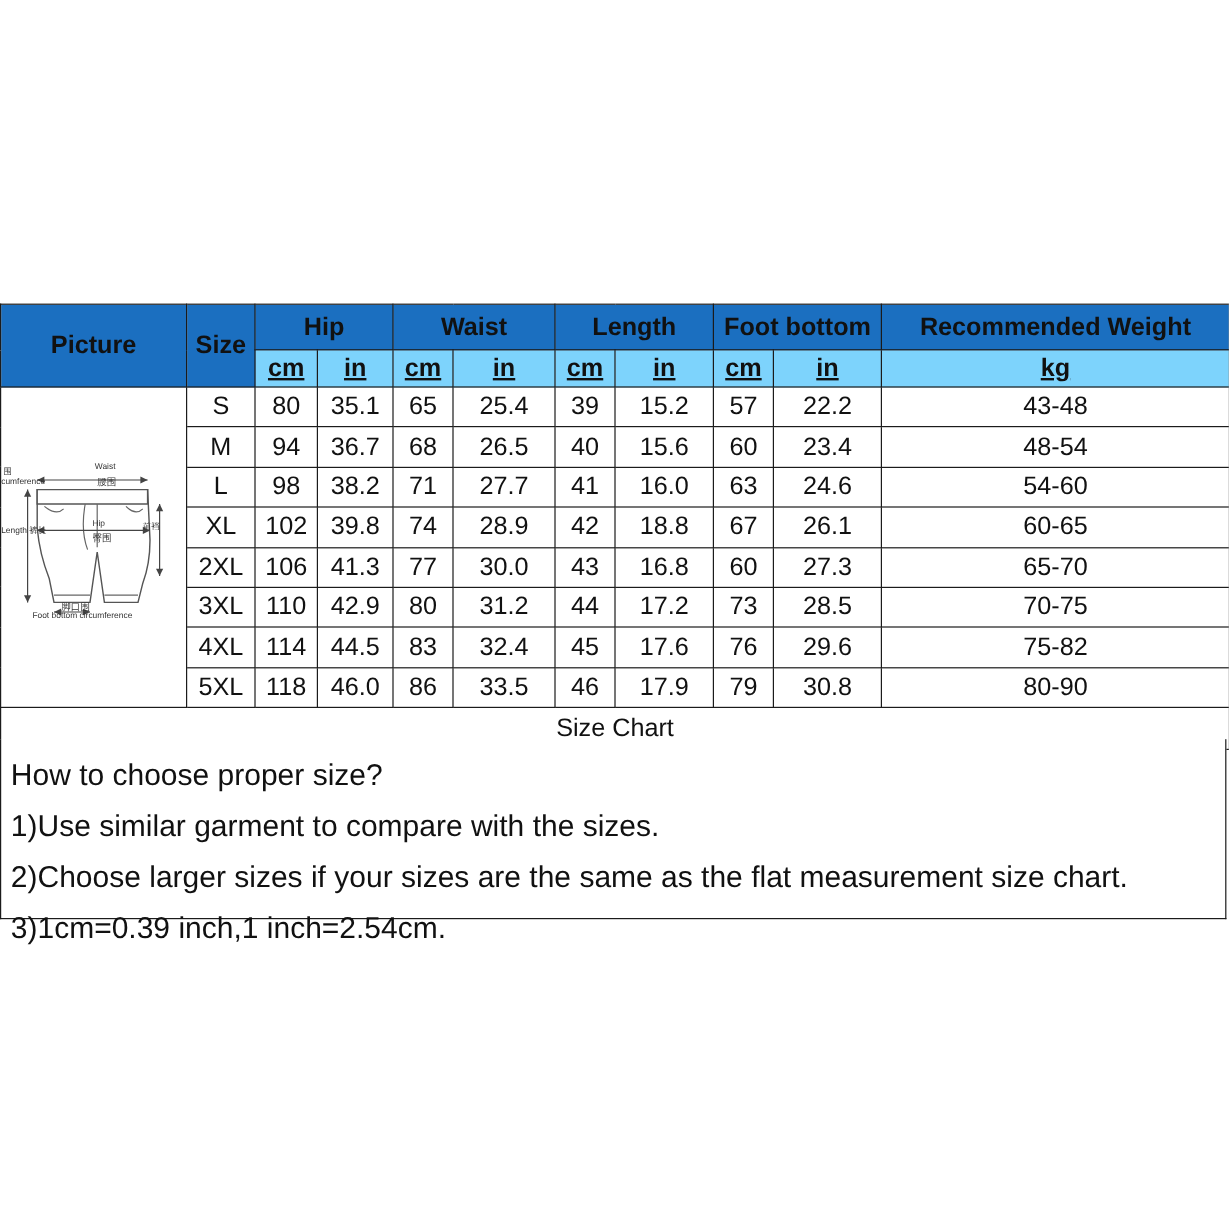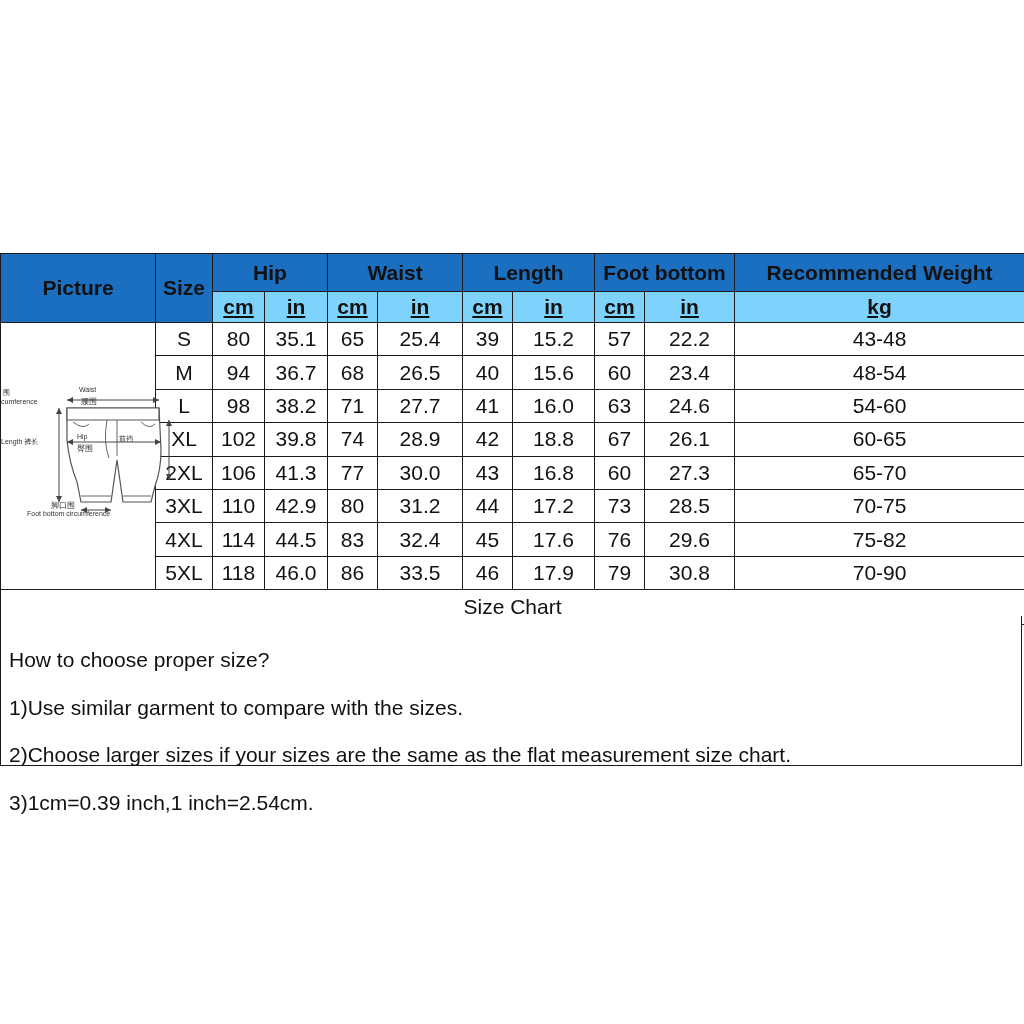--- a/index.html
+++ b/index.html
@@ -80,33 +80,32 @@
     top: 616px;
     width: 1022px;
     height: 150px;
     border: 1px solid #1b1b1b;
     border-top: none;
     box-sizing: border-box;
     background: #ffffff;
     padding: 12px 8px 8px 8px;
   }
   .notes p {
-    margin: 16px 0 5px 0;
-    font-size: 21px;
+    margin: 0 0 5px 0;
+    font-size: 25px;
     color: #111111;
     line-height: 1.5;
     font-family: "Liberation Sans", sans-serif;
   }
   
   .diagram {
     position: relative;
     width: 154px;
     height: 252px;
     margin: 0 auto;
-    padding-left: 36px;
   }
   .diagram svg { display: block; }
   .dlabel {
     position: absolute;
     font-size: 7px;
     color: #333333;
     font-family: "Liberation Sans", sans-serif;
     white-space: nowrap;
   }
   .lbl-waist { left: 78px; top: 56px; }
@@ -301,21 +300,21 @@
         <tr class="data-row">
           <td class="size-cell">5XL</td>
           <td>118</td>
           <td>46.0</td>
           <td>86</td>
           <td>33.5</td>
           <td>46</td>
           <td>17.9</td>
           <td>79</td>
           <td>30.8</td>
-          <td>70-90</td>
+          <td>80-90</td>
         </tr>
 
         <tr class="caption-row">
           <td colspan="11">Size Chart</td>
         </tr>
       </tbody>
     </table>
   </div>
 
   <div class="notes">

